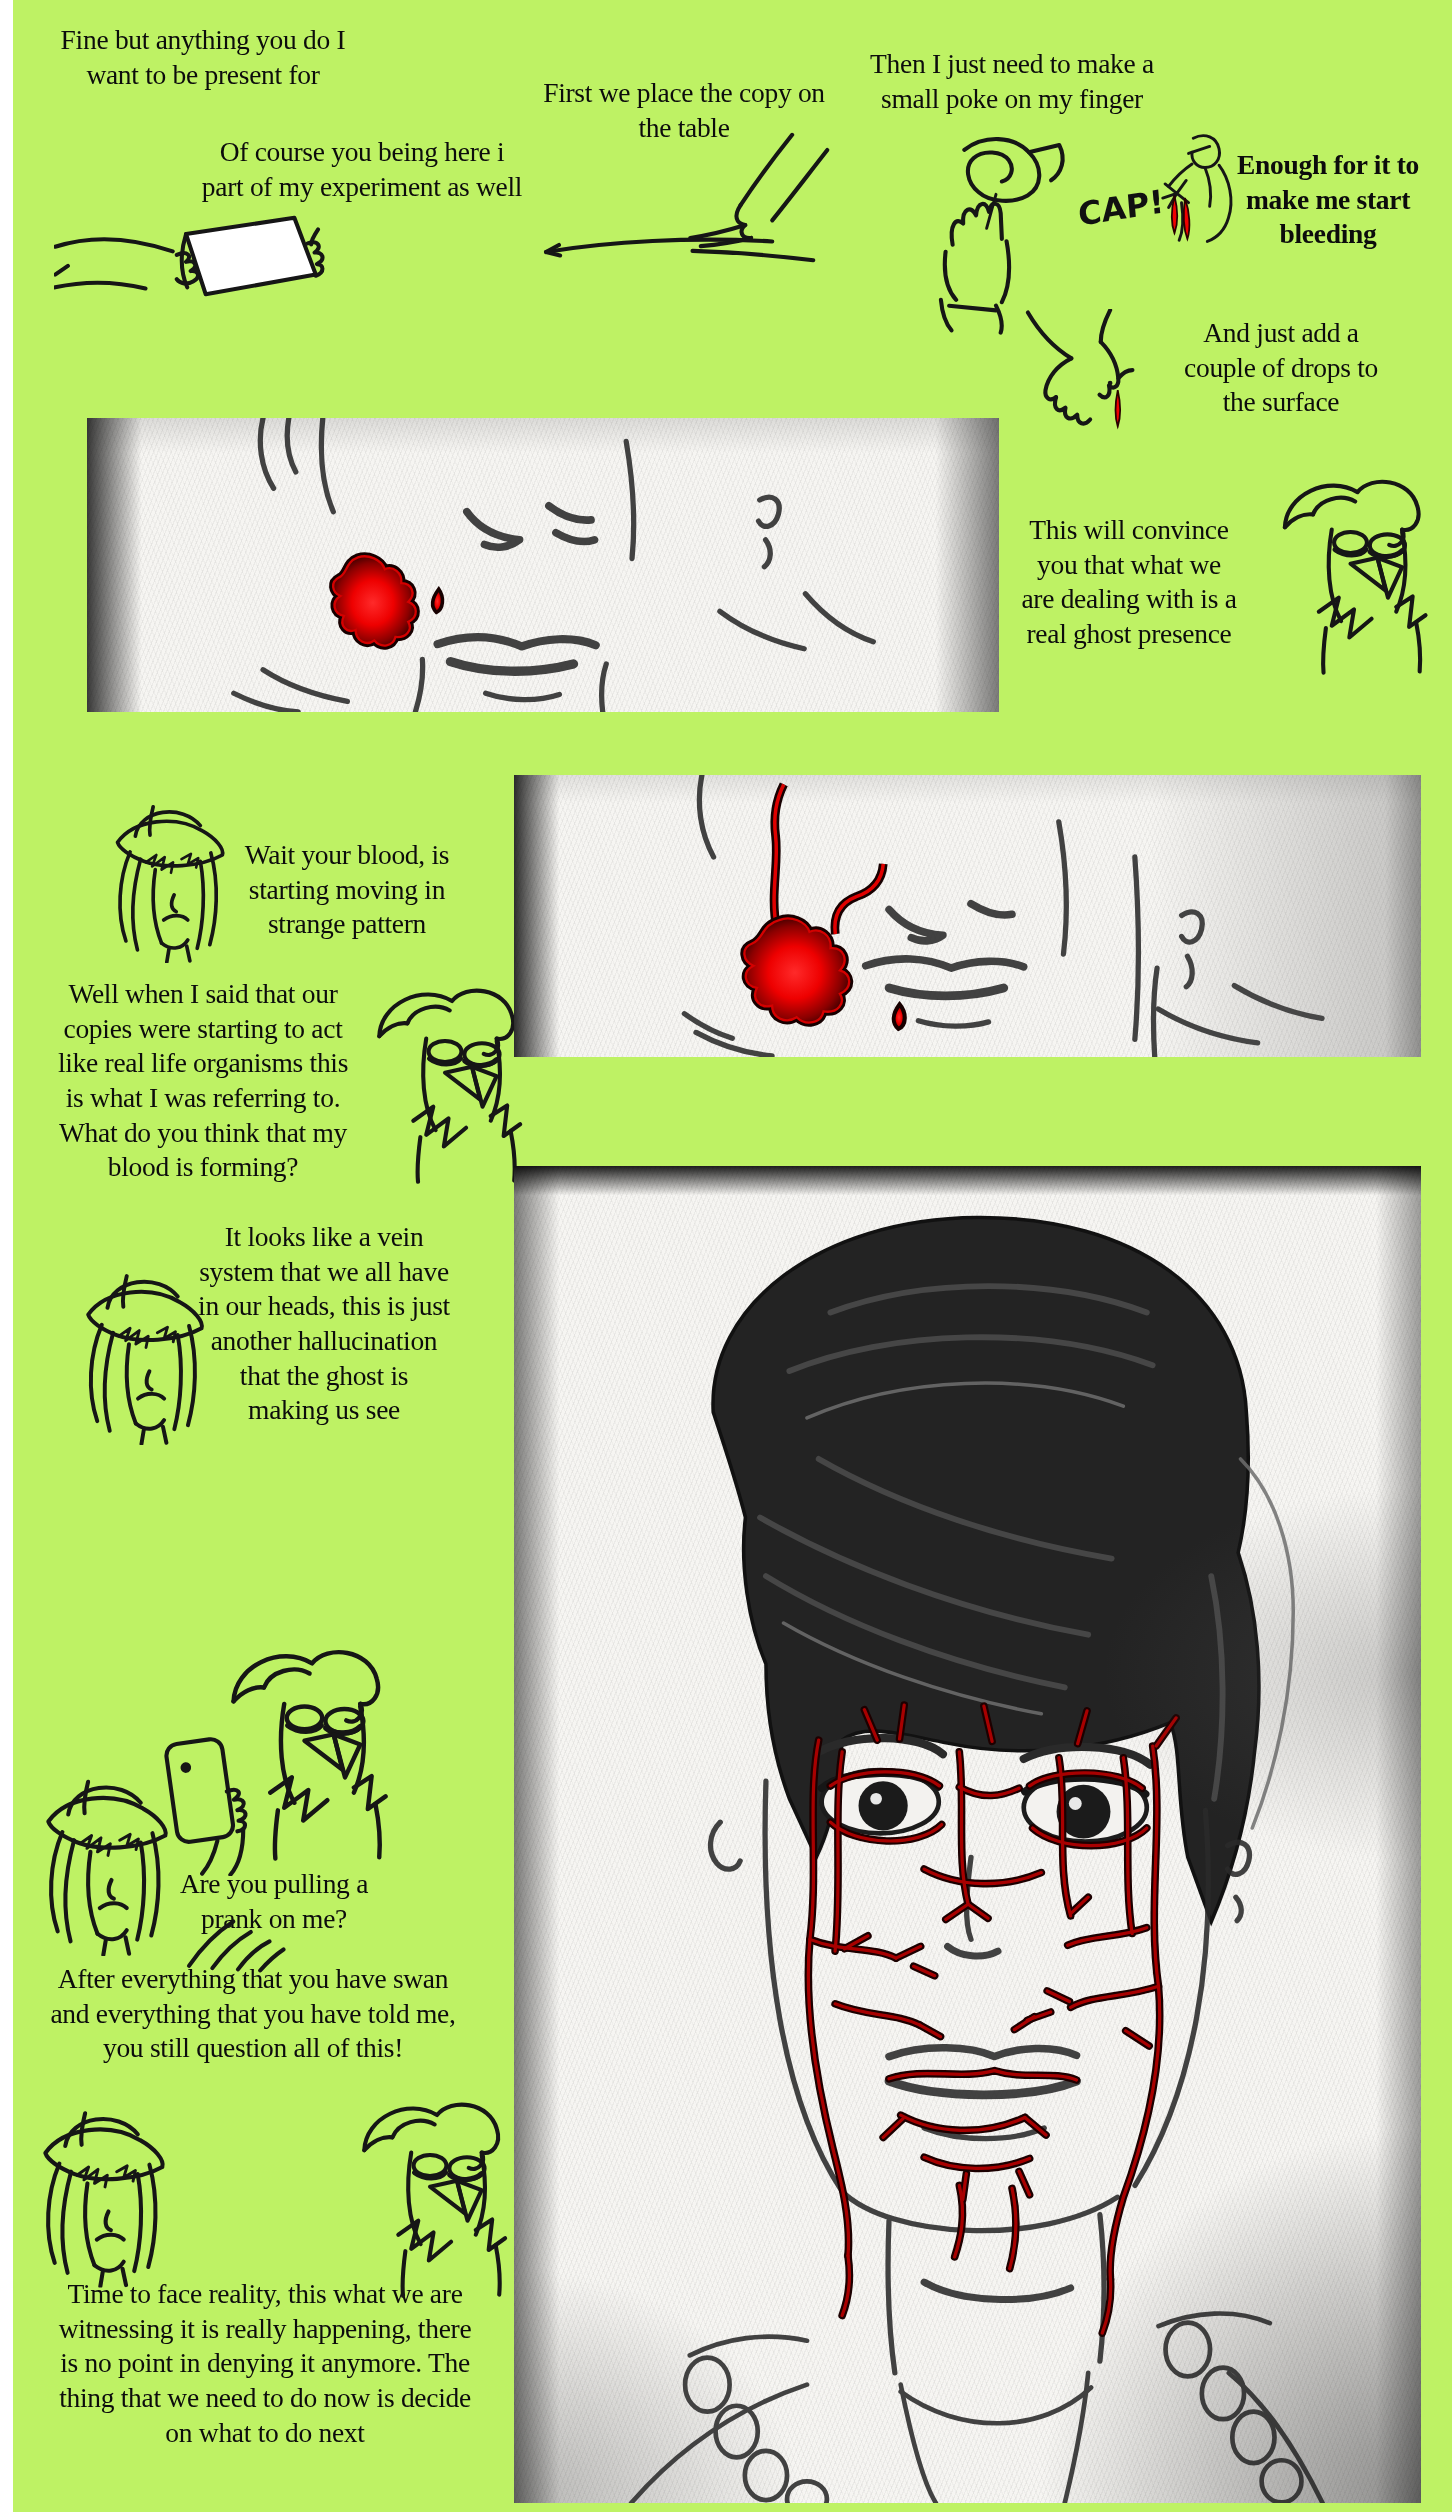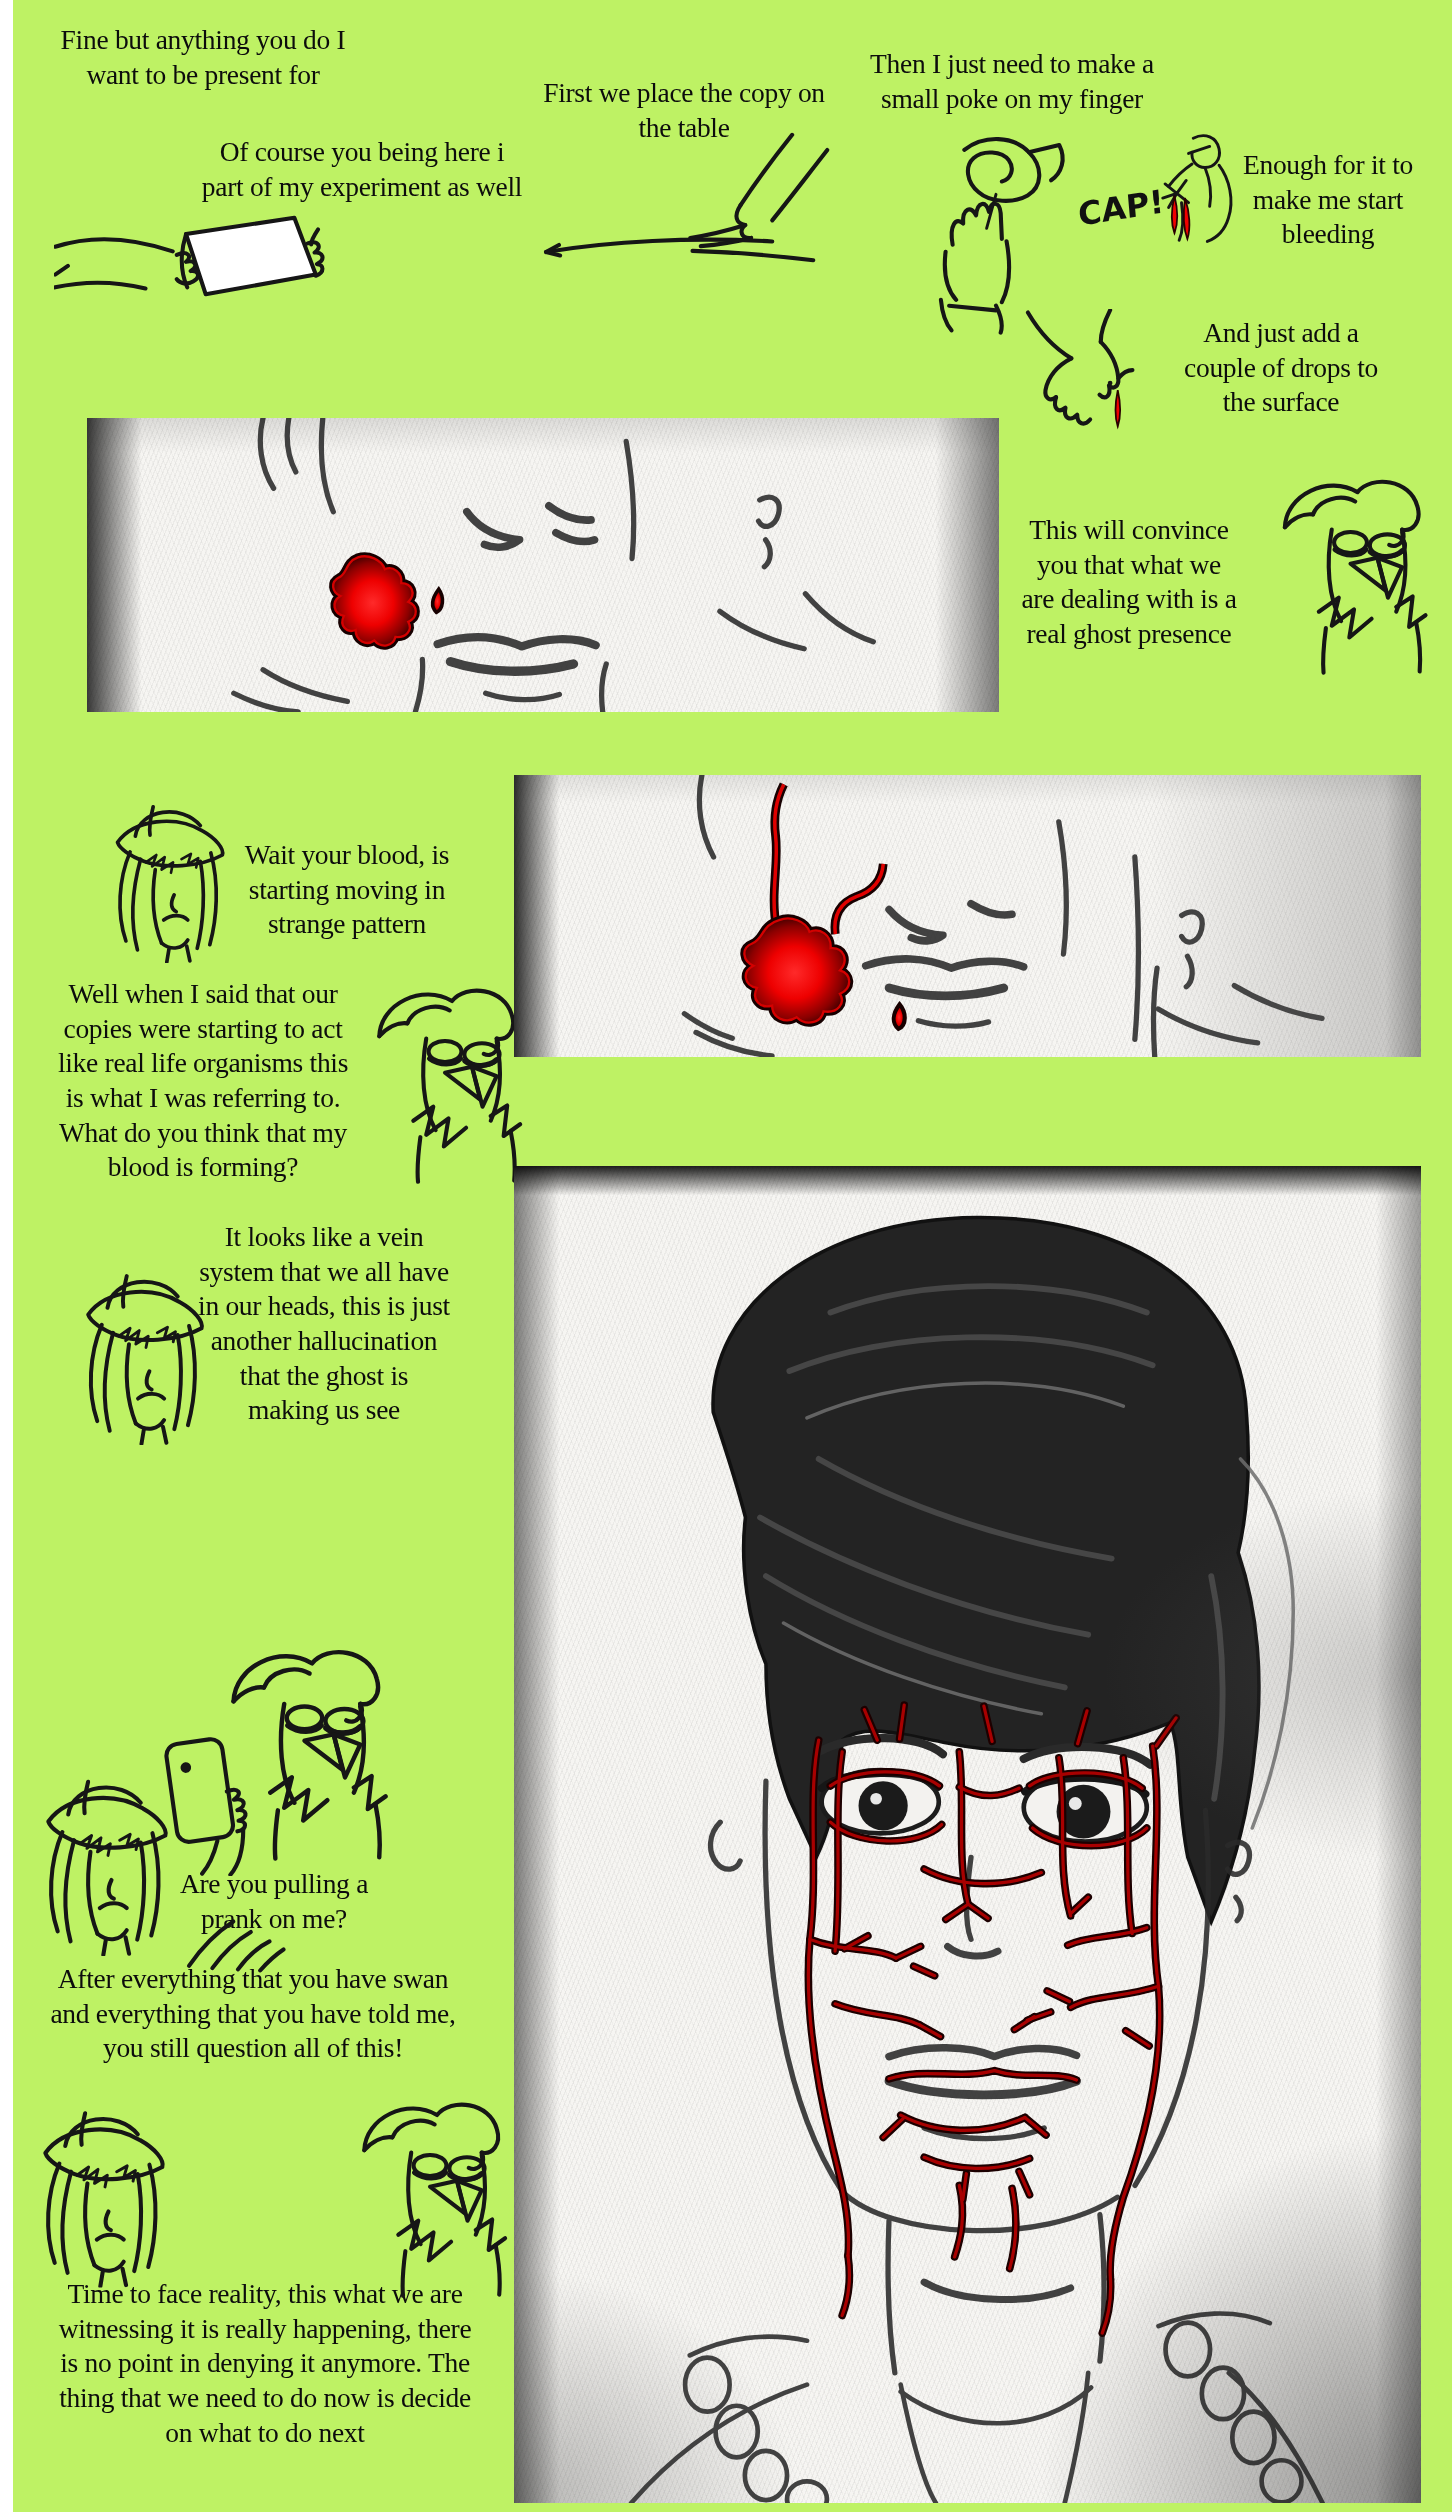--- a/index.html
+++ b/index.html
@@ -170,21 +170,21 @@
   </svg>
 
   <div class="dialogue" style="left:190px;top:23.4px;">Fine but anything you do I
 want to be present for</div>
   <div class="dialogue" style="left:671px;top:76px;">First we place the copy on
 the table</div>
   <div class="dialogue" style="left:349px;top:135px;">Of course you being here i
 part of my experiment as well</div>
   <div class="dialogue" style="left:999px;top:47px;">Then I just need to make a
 small poke on my finger</div>
-  <div class="dialogue" style="left:1315px;top:148px;">Enough for it to
+  <div class="dialogue" style="left:1315px;top:148px;font-weight:bold;">Enough for it to
 make me start
 bleeding</div>
   <div class="dialogue" style="left:1268px;top:316px;text-align:center;">And just add a
 couple of drops to
 the surface</div>
   <div class="dialogue" style="left:1116px;top:513px;">This will convince
 you that what we
 are dealing with is a
 real ghost presence</div>
   <div class="dialogue" style="left:334px;top:838px;">Wait your blood, is

